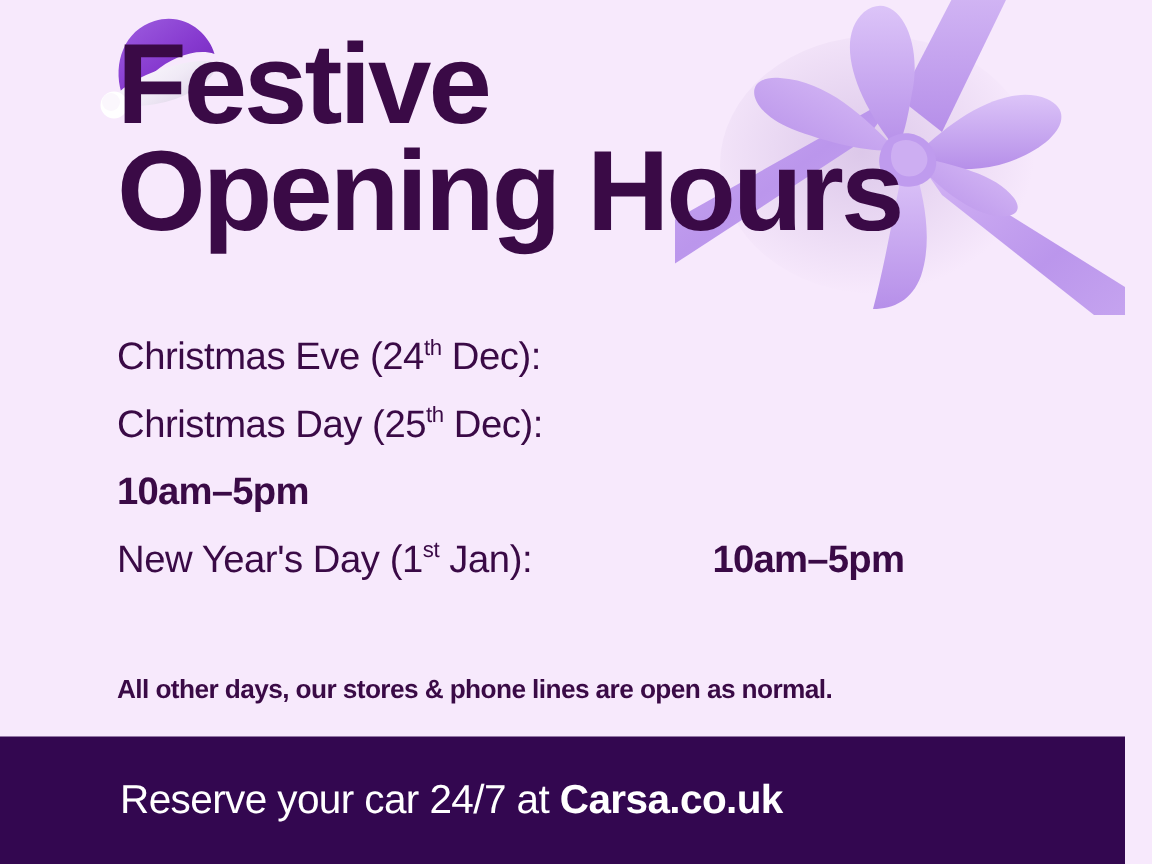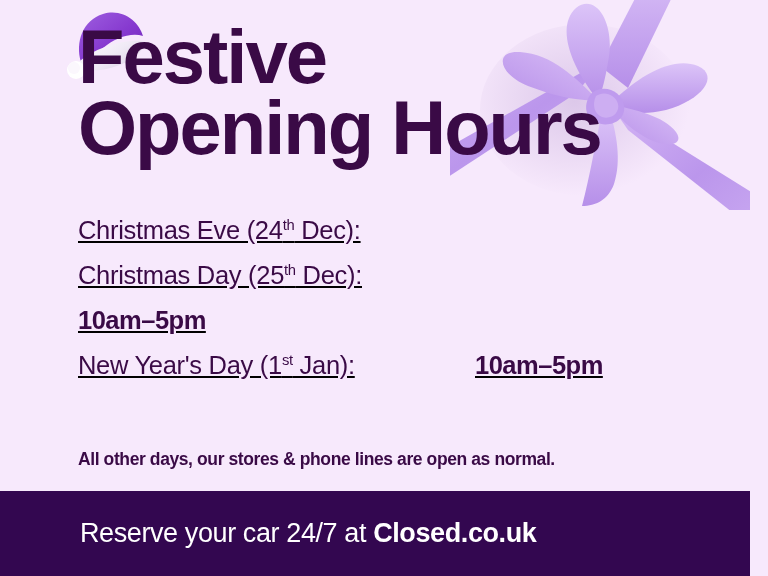--- a/index.html
+++ b/index.html
@@ -48,23 +48,22 @@
   #title-line-2{font-size:76px;text-align:right;}
 
   
   #hours-table{
     position:absolute;
     left:78px;top:208px;
     width:620px;
   }
   .hours-row{
     display:flex;
-    align-items:center;
+    align-items:flex-end;
     height:45px;
-    text-decoration:underline;
   }
   .row-label{
     width:397px;
     flex:0 0 397px;
     font-size:25.5px;
     font-weight:normal;
     color:#3a0a46;
     letter-spacing:-0.3px;
     white-space:nowrap;
   }
@@ -196,17 +195,17 @@
       <div class="hours-row">
         <div class="row-label"><span>New Year's Day (1</span><sup>st</sup><span> Jan):</span></div>
         <div class="row-value">10am–5pm</div>
       </div>
     </div>
 
   <div id="footnote">All other days, our stores &amp; phone lines are open as normal.</div>
 
   <div id="footer-band">
     <div id="footer-text">
-      <span>Reserve your car 24/7 at </span><span id="footer-brand">Closed.co.uk</span>
+      <span>Reserve your car 24/7 at </span><span id="footer-brand">Carsa.co.uk</span>
     </div>
   </div>
 
 </div>
 
 </body></html>

